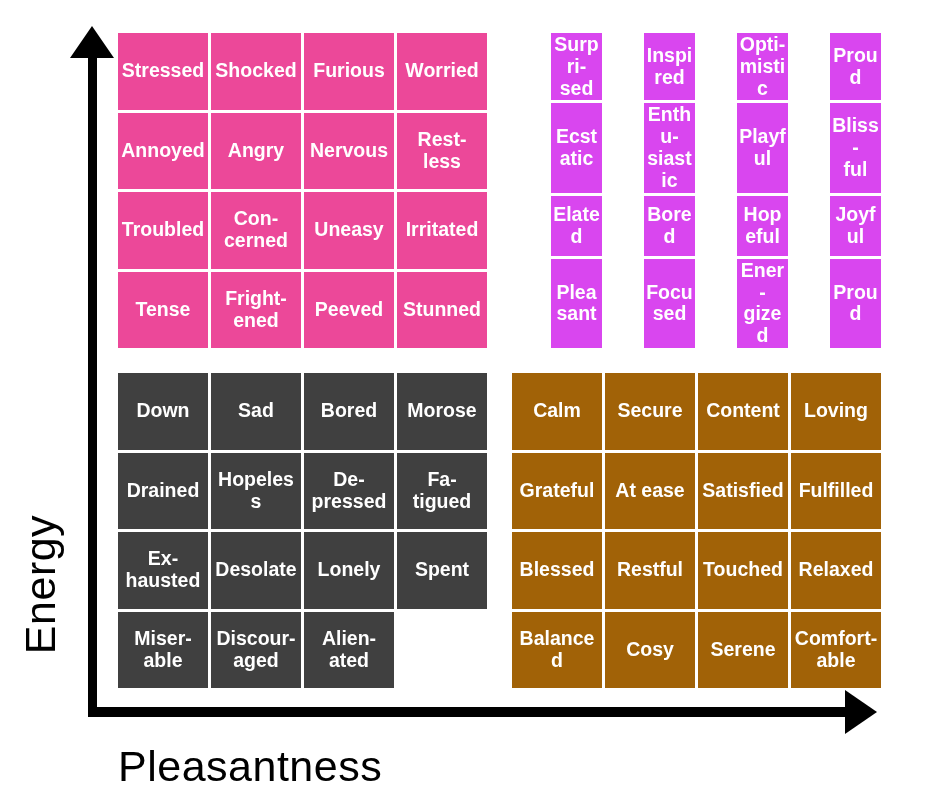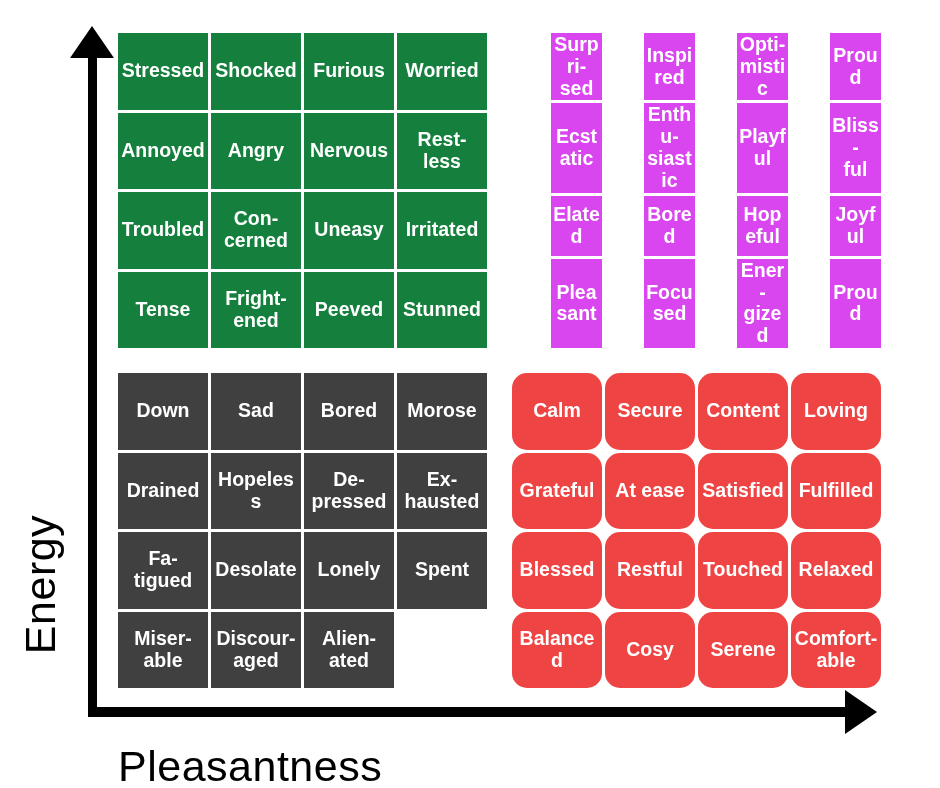--- a/index.html
+++ b/index.html
@@ -105,24 +105,24 @@
     text-align: center;
     color: #ffffff;
     font-size: 19.5px;
     font-weight: bold;
     line-height: 1.12;
     padding: 1px 2px;
     word-break: break-word;
     hyphens: manual;
   }
 
-  .q-red    .cell { background: #15803d; align-items: center; }
+  .q-red    .cell { background: #ec4899; align-items: center; }
   .q-yellow .cell { background: #d946ef; margin-left: 39px; }
   .q-blue   .cell { background: #404040; }
-  .q-green  .cell { background: #ef4444; border-radius: 15px; }
+  .q-green  .cell { background: #a16207; }
 </style>
 </head>
 <body>
 
 <div id="mood-meter">
 
   <div class="axis-v-line"></div>
   <div class="axis-v-head"></div>
   <div class="axis-label-y">Energy</div>
 
@@ -246,24 +246,24 @@
       <div class="cell">
         <span>Drained</span>
       </div>
       <div class="cell">
         <span>Hopeless</span>
       </div>
       <div class="cell">
         <span>De-<br>pressed</span>
       </div>
       <div class="cell">
+        <span>Fa-<br>tigued</span>
+      </div>
+      <div class="cell">
         <span>Ex-<br>hausted</span>
-      </div>
-      <div class="cell">
-        <span>Fa-<br>tigued</span>
       </div>
       <div class="cell">
         <span>Desolate</span>
       </div>
       <div class="cell">
         <span>Lonely</span>
       </div>
       <div class="cell">
         <span>Spent</span>
       </div>

